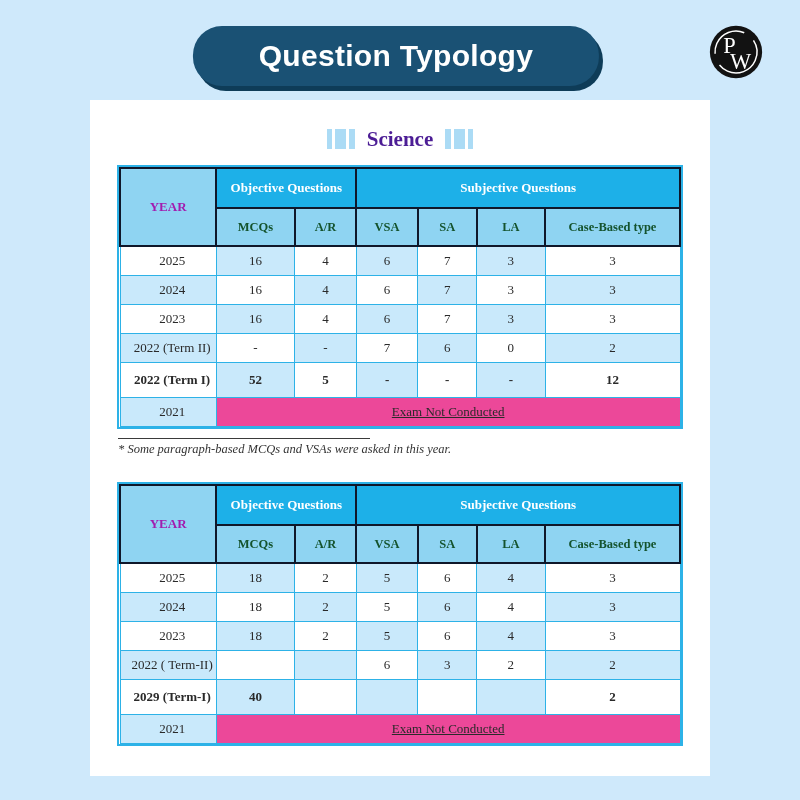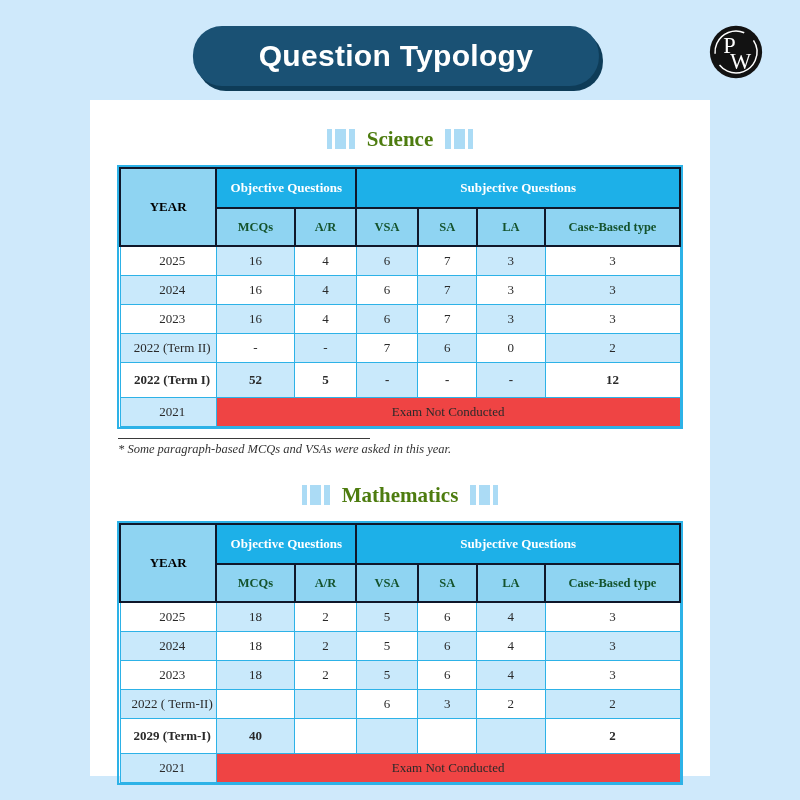--- a/index.html
+++ b/index.html
@@ -30,54 +30,54 @@
     width:620px;height:676px;margin:0 auto;
     background:#ffffff;
     box-sizing:border-box;
     padding:26px 26px 20px;
   }
   
   .section-heading{
     display:flex;align-items:center;justify-content:center;
     gap:12px;margin:0 0 13px 0;height:26px;
   }
-  .heading-text{color:#4d7c0f;font-size:21px;font-weight:bold;}
+  .heading-text{color:#4c1d95;font-size:21px;font-weight:bold;}
   .bars{display:flex;gap:3px;align-items:center;height:20px;}
   .bar{background:#abdbf5;height:20px;display:inline-block;}
   .b1{width:5px}.b2{width:11px}.b3{width:6px}
   
   .tbl-wrap{
     width:566px;margin:0 auto;
     border:2px solid #2db2e7;
     box-sizing:border-box;
   }
   table{width:100%;border-collapse:collapse;table-layout:fixed;}
   th,td{text-align:center;vertical-align:middle;}
   thead th{border:2px solid #0f172a;}
   .year-h{
-    background:#8fd4f2;color:#000000;
+    background:#8fd4f2;color:#a21caf;
     font-size:13px;font-weight:bold;
   }
   .grp{
     background:#1db0e8;color:#ffffff;
     font-size:13px;font-weight:bold;height:36px;
   }
   .sub{
     background:#8fd4f2;color:#14532d;
     font-size:12.5px;font-weight:bold;height:34px;
   }
   tbody td{
     border:1.5px solid #2db2e7;
     height:26px;font-size:13px;color:#2a2a2a;
     background:#ffffff;
   }
   tbody tr:nth-child(5) td{height:32px;font-weight:bold;}
   tbody td.lt{background:#c9e9fb;}
   tbody td.year{text-align:center;padding-left:9px;}
-  tbody td.merged{background:#ef4444;}
+  tbody td.merged{background:#ec4899;text-decoration:underline;}
   
   .footnote{margin:9px 0 0 2px;}
   .fn-line{width:252px;border-top:1.3px solid #3a3a3a;margin-bottom:3px;}
   .fn-text{font-style:italic;font-size:12.5px;color:#333333;}
   .section-math{margin-top:25px;}
 </style>
 </head>
 <body>
 
 <div class="top">
@@ -191,33 +191,20 @@
       </table>
     </div>
 
     <div class="footnote">
       <div class="fn-line"></div>
       <div class="fn-text">* Some paragraph-based MCQs and VSAs were asked in this year.</div>
     </div>
   </div>
 
   <div class="section section-math">
-    <div class="section-heading">
-      <span class="bars">
-        <span class="bar b1"></span>
-          <span class="bar b2"></span>
-          <span class="bar b3"></span>
-      </span>
-      <span class="heading-text">Mathematics</span>
-      <span class="bars">
-        <span class="bar b3"></span>
-          <span class="bar b2"></span>
-          <span class="bar b1"></span>
-      </span>
-    </div>
 
     <div class="tbl-wrap">
       <table>
         <colgroup>
           <col style="width:17.2%">
             <col style="width:14%">
             <col style="width:11%">
           <col style="width:11%">
             <col style="width:10.5%">
             <col style="width:12.2%">

